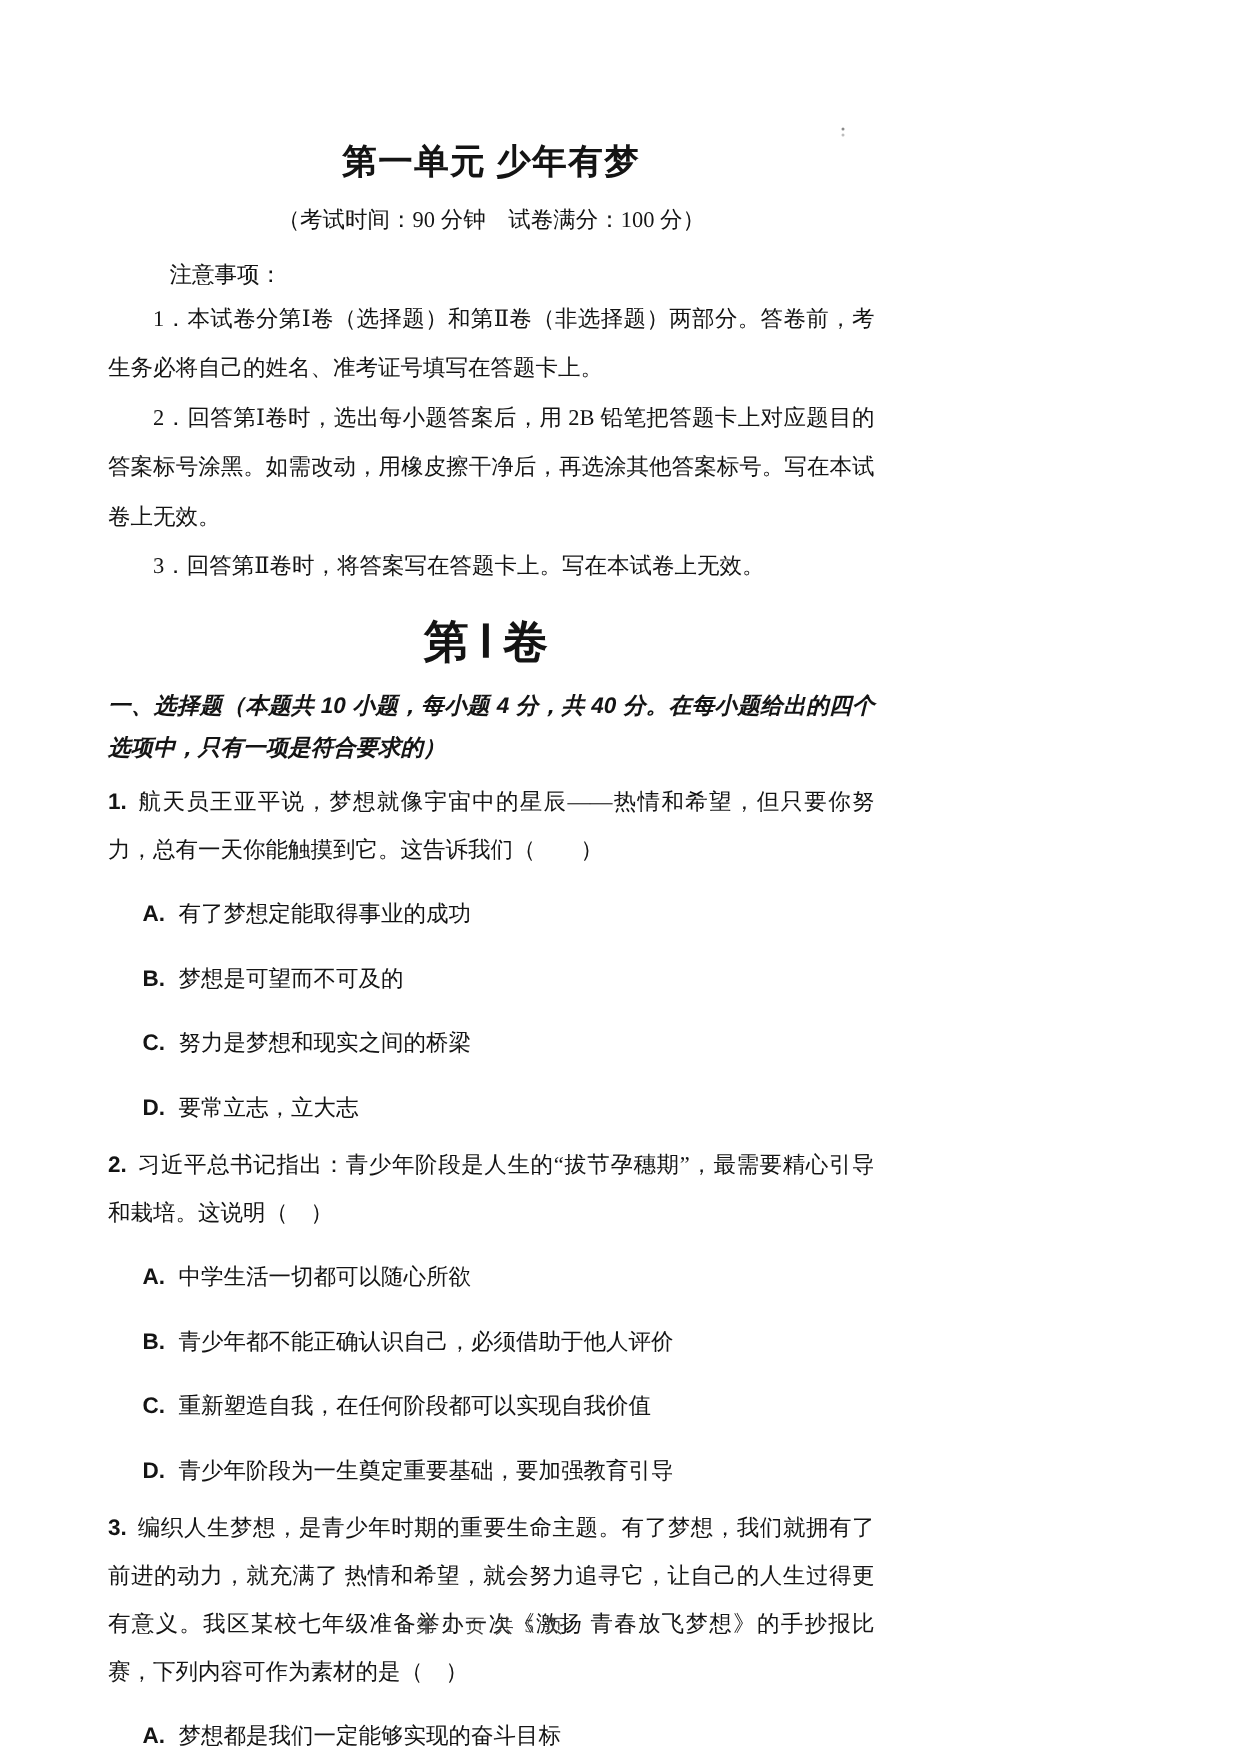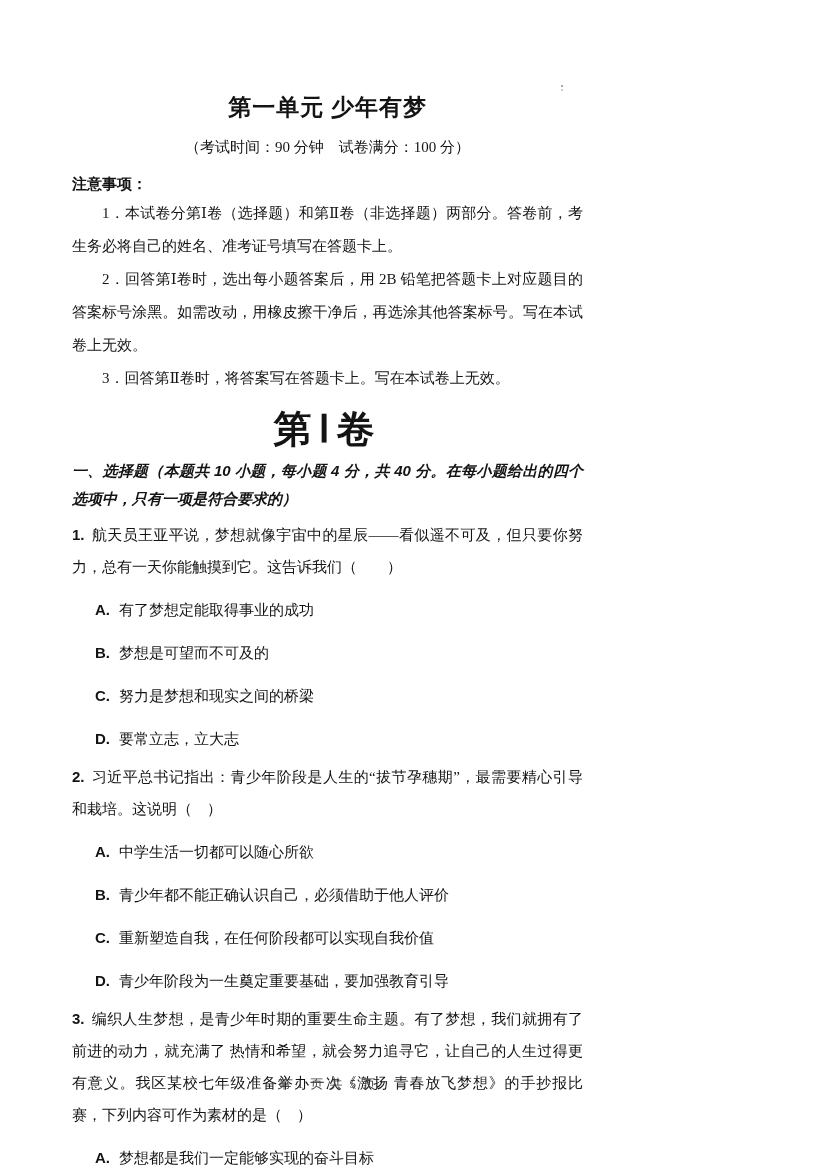--- a/index.html
+++ b/index.html
@@ -27,35 +27,36 @@
   }
   .doc-subtitle {
     font-size: 15px;
     text-align: center;
     line-height: 26px;
     margin-top: 8px;
     font-family: "Liberation Serif", "DejaVu Serif", serif;
   }
   .notices-heading {
     font-size: 15px;
-    font-weight: 700;
+    font-weight: 400;
     line-height: 26px;
     margin-top: 11px;
     font-family: "Liberation Sans", "DejaVu Sans", sans-serif;
+    margin-left: 41px;
   }
   .note {
     font-size: 15px;
     line-height: 33px;
     text-indent: 2em;
     text-align: justify;
   }
   .red-bold { color: #f10d0d; font-weight: 700; }
   .red { color: #f10d0d; }
   .part-heading {
-    font-size: 38px;
+    font-size: 30px;
     text-align: center;
     line-height: 52px;
     margin-top: 8px;
     letter-spacing: 7px;
     font-family: Liberation Sans, sans-serif;
   }
   .section-instruction {
     font-size: 15px;
     font-weight: 700;
     line-height: 28px;
@@ -126,21 +127,21 @@
     <div class="notices-heading">注意事项：</div>
     <p class="note">1．本试卷分第Ⅰ卷（选择题）和第Ⅱ卷（非选择题）两部分。答卷前，考生务必将自己的姓名、准考证号填写在答题卡上。</p>
     <p class="note">2．回答第Ⅰ卷时，选出每小题答案后，用 2B 铅笔把答题卡上对应题目的答案标号涂黑。如需改动，用橡皮擦干净后，再选涂其他答案标号。写在本试卷上无效。</p>
     <p class="note">3．回答第Ⅱ卷时，将答案写在答题卡上。写在本试卷上无效。</p>
   </div>
 
   <h2 class="part-heading">第Ⅰ卷</h2>
   <div class="section-instruction">一、选择题（本题共 10 小题，每小题 4 分，共 40 分。在每小题给出的四个选项中，只有一项是符合要求的）</div>
 
   <div class="question">
-    <p class="q-stem"><span class="q-num">1.</span><span>航天员王亚平说，梦想就像宇宙中的星辰——看似遥不可及，但只要你努力，总有一天你能触摸到它。这告诉我们（　　）</span></p>
+    <p class="q-stem"><span class="q-num">1.</span><span>航天员王亚平说，梦想就像宇宙中的星辰——热情和希望，但只要你努力，总有一天你能触摸到它。这告诉我们（　　）</span></p>
     <p class="option"><span class="opt-label">A.</span><span>有了梦想定能取得事业的成功</span></p>
     <p class="option"><span class="opt-label">B.</span><span>梦想是可望而不可及的</span></p>
     <p class="option"><span class="opt-label">C.</span><span>努力是梦想和现实之间的桥梁</span></p>
     <p class="option"><span class="opt-label">D.</span><span>要常立志，立大志</span></p>
   </div>
 
   <div class="question">
     <p class="q-stem"><span class="q-num">2.</span><span>习近平总书记指出：青少年阶段是人生的“拔节孕穗期”，最需要精心引导和栽培。这说明（　）</span></p>
     <p class="option"><span class="opt-label">A.</span><span>中学生活一切都可以随心所欲</span></p>
     <p class="option"><span class="opt-label">B.</span><span>青少年都不能正确认识自己，必须借助于他人评价</span></p>

